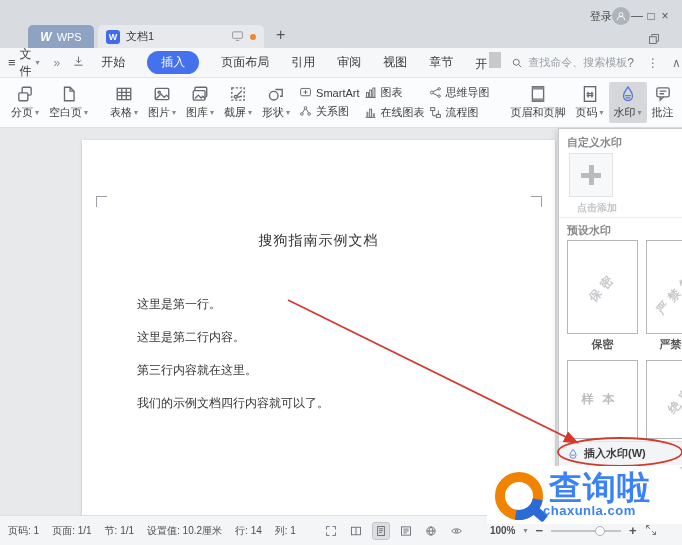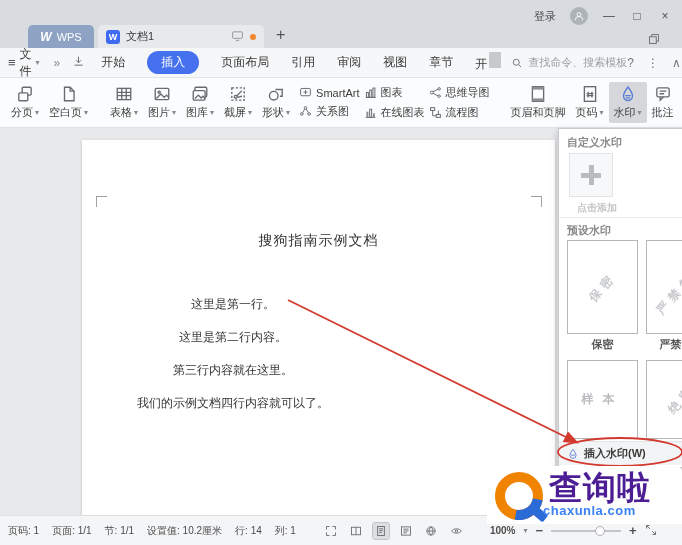--- a/index.html
+++ b/index.html
@@ -9,21 +9,21 @@
 
   
   .titlebar { position:absolute; left:0; top:0; width:682px; height:48px; background:#d8dbdf; }
   .wps-tab { position:absolute; left:28px; top:25px; width:66px; height:23px; background:#8ea3c4; border-radius:5px 5px 0 0; color:#fff; display:flex; align-items:center; justify-content:center; gap:5px; font-size:11px; }
   .wps-w { font-weight:bold; font-size:12px; font-style:italic; }
   .doc-tab { position:absolute; left:98px; top:25px; width:166px; height:23px; background:#e7e9ec; border-radius:5px 5px 0 0; display:flex; align-items:center; padding:0 8px; gap:6px; font-size:11px; color:#3a3a3a; }
   .doc-ico { width:14px; height:14px; background:#3f6bf0; border-radius:3px; color:#fff; font-size:9px; font-weight:bold; display:flex; align-items:center; justify-content:center; }
   .tab-msg { margin-left:auto; opacity:.65; }
   .tab-dot { width:6px; height:6px; border-radius:50%; background:#f0862c; }
   .new-tab { position:absolute; left:276px; top:26px; font-size:16px; color:#555; cursor:default; }
-  .win-ctrl { position:absolute; right:10px; top:7px; display:flex; align-items:center; gap:14px; color:#4a4a4a; font-size:11px; }
+  .win-ctrl { position:absolute; right:10px; top:7px; display:flex; align-items:center; color:#4a4a4a; font-size:11px; }
   .win-glyph { font-size:12px; color:#555; width:14px; text-align:center; }
   .avatar { width:18px; height:18px; border-radius:50%; background:#aeb3ba; display:flex; align-items:center; justify-content:center; }
   .restore-ico { position:absolute; right:22px; top:33px; width:12px; height:12px; }
 
   
   .ribbonrow { position:absolute; left:0; top:48px; width:682px; height:30px; background:#f6f7f8; border-bottom:1px solid #e3e4e6; display:flex; align-items:center; padding:0 8px; }
   .ribbonrow .menu-file { display:flex; align-items:center; gap:4px; margin-right:14px; color:#3a3a3a; font-size:12px; }
   .hamburger { font-size:13px; color:#555; }
   .caret { font-size:8px; color:#888; }
   .qa-ico { color:#8a8e93; margin-right:12px; font-size:12px; }
@@ -46,21 +46,21 @@
   svg.i { stroke:#676b70; fill:none; stroke-width:1.2; }
   svg.i .f { fill:#8a8e93; stroke:none; }
 
   
   .docarea { position:absolute; left:0; top:128px; width:682px; height:387px; background:#e8e9eb; }
   .page { position:absolute; left:82px; top:12px; width:473px; height:380px; background:#fff; box-shadow:0 1px 3px rgba(0,0,0,.18); }
   .cmark { position:absolute; width:11px; height:11px; }
   .cmark.l { left:14px; top:56px; border-left:1px solid #9ea2a8; border-top:1px solid #9ea2a8; }
   .cmark.r { left:449px; top:56px; border-right:1px solid #9ea2a8; border-top:1px solid #9ea2a8; }
   .doc-title { position:absolute; left:0; top:92px; width:100%; text-align:center; font-size:14px; color:#333; letter-spacing:1px; }
-  .doc-body { position:absolute; left:55px; top:155px; display:flex; flex-direction:column; gap:14px; font-size:12px; color:#333;align-items:center; }
+  .doc-body { position:absolute; left:55px; top:155px; display:flex; flex-direction:column; gap:14px; font-size:12px; color:#333; }
   .doc-body p { line-height:19px; }
 
   
   .panel { position:absolute; left:558px; top:128px; width:136px; height:340px; background:#fff; border:1px solid #c8cacd; border-right:none; box-shadow:-2px 2px 6px rgba(0,0,0,.12); overflow:hidden;font-weight:bold; }
   .p-head { position:absolute; left:8px; font-size:11px; color:#88898b; white-space:nowrap; }
   .p-div { position:absolute; left:0; width:124px; height:1px; background:#ececee; }
   .add-btn { position:absolute; left:10px; top:24px; width:44px; height:44px; background:#f7f8f9; border:1px solid #e2e3e5; display:flex; align-items:center; justify-content:center; }
   .plus-h { width:20px; height:5px; background:#b9bcbf; position:relative; }
   .plus-h::after { content:""; position:absolute; left:7.5px; top:-7.5px; width:5px; height:20px; background:#b9bcbf; }
   .add-lab { position:absolute; left:6px; top:72px; width:52px; text-align:right; font-size:10px; color:#c3c5c8; white-space:nowrap; }
@@ -81,21 +81,21 @@
   .zoomgrp { display:flex; align-items:center; gap:8px; margin-left:12px;font-weight:bold; }
   .slider { width:70px; height:2px; background:#c3c5c8; position:relative; }
   .slider .knob { position:absolute; left:44px; top:-4px; width:10px; height:10px; background:#fdfdfd; border:1px solid #aeb0b3; border-radius:50%; }
   .zsym { font-size:13px; color:#555; }
 
   
   .brand { position:absolute; left:487px; top:466px; width:195px; height:58px; background:#fff; border-radius:30px 6px 0 0; z-index:40; display:flex; align-items:center; }
   .brand-ring { position:absolute; left:8px; top:6px; width:48px; height:48px; border:10px solid #f08300; border-radius:50%; }
   .brand-ring-blue { position:absolute; left:8px; top:6px; width:48px; height:48px; border:10px solid transparent; border-bottom-color:#2b6bd8; border-radius:50%; transform:rotate(-35deg); }
   .brand-tail { position:absolute; left:46px; top:44px; width:14px; height:9px; background:#2b6bd8; border-radius:2px; transform:rotate(40deg); }
-  .brand-txt { position:absolute; left:62px; top:0px; font-family:"Liberation Serif","DejaVu Serif",serif; font-weight:bold; font-size:33px; color:#4c1d95; letter-spacing:1px; white-space:nowrap; }
+  .brand-txt { position:absolute; left:62px; top:0px; font-family:"Liberation Serif","DejaVu Serif",serif; font-weight:bold; font-size:33px; color:#3b82f6; letter-spacing:1px; white-space:nowrap; }
   .brand-dom { position:absolute; left:56px; top:37px; font-size:13px; font-weight:bold; color:#3b82f6; letter-spacing:.5px; }
 </style>
 </head>
 <body>
 
 <div class="window">
 
   <div class="titlebar">
     <div class="wps-tab">
       <span class="wps-w">W</span>

